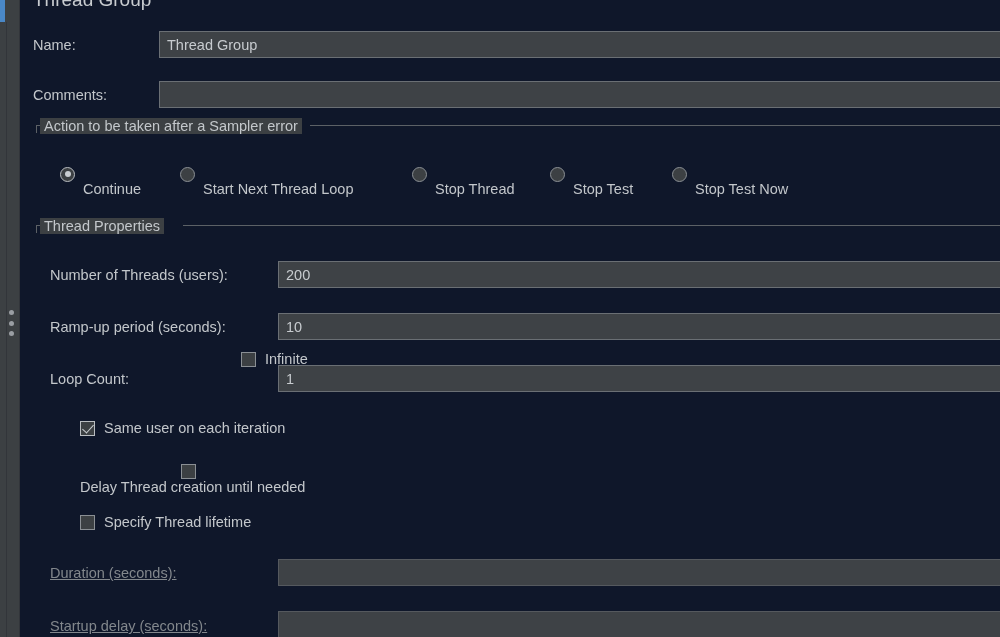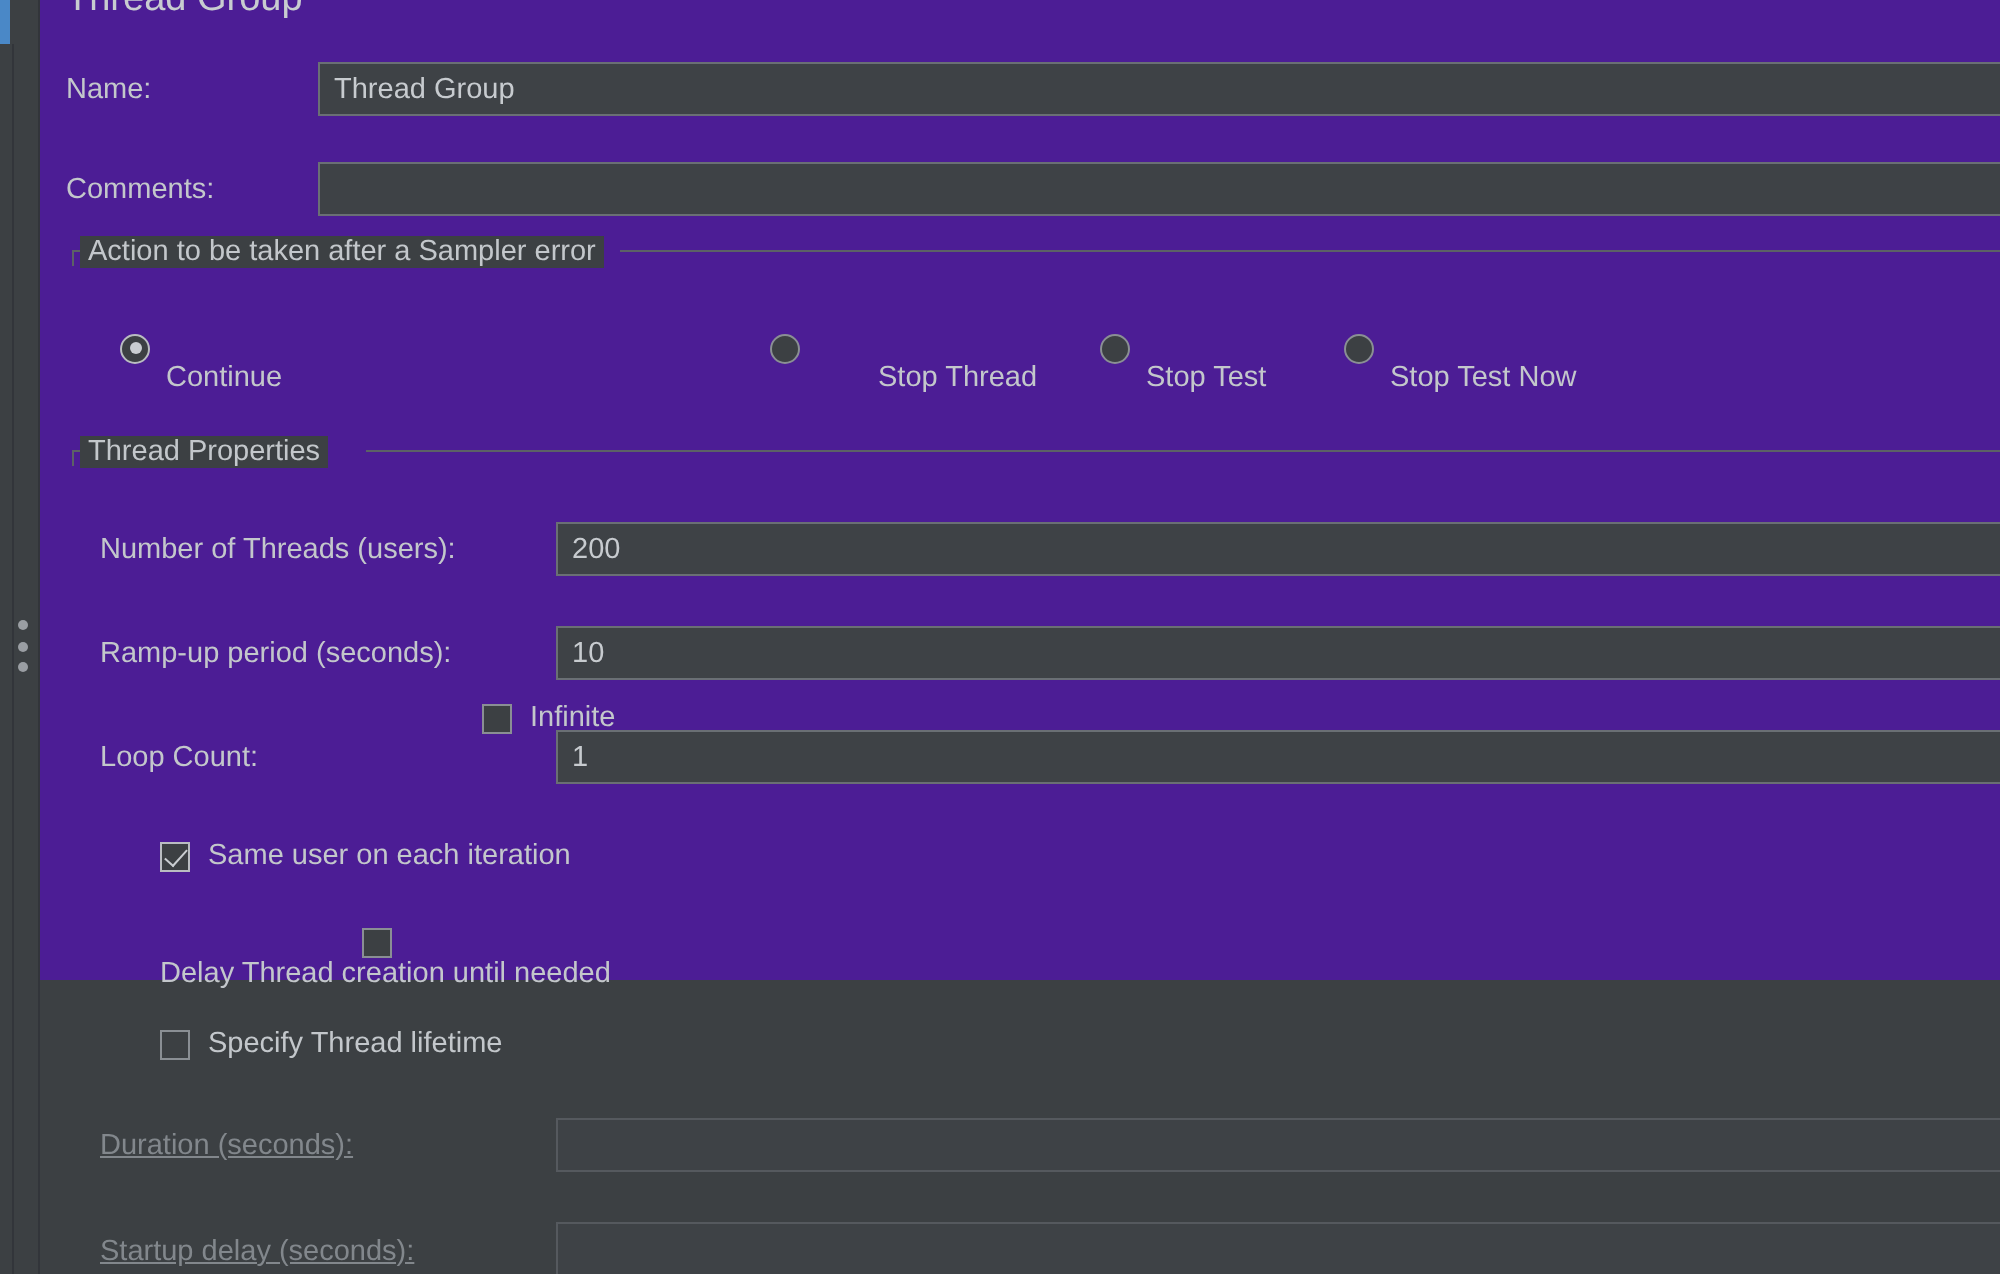--- a/index.html
+++ b/index.html
@@ -51,22 +51,22 @@
     display: block;
     width: 5px; height: 5px;
     border-radius: 50%;
     background: #9a9ea3;
   }
 
   
   #panel {
     position: absolute;
     left: 20px; top: 0;
-    width: 980px; height: 490px;
-    background: #4c1d95;
+    width: 980px; height: 637px;
+    background: #0f172a;
   }
 
   .panel-title {
     position: absolute;
     left: 13px; top: -11px;
     font-size: 19px;
     color: #c8ccd0;
     white-space: nowrap;
   }
 
@@ -214,22 +214,26 @@
   <div class="group-label" style="left:20px; top:118px;">Action to be taken after a Sampler error</div>
   <div class="group-tick" style="left:16px; top:125px; height:8px;"></div>
   <div class="group-line" style="left:16px; top:125px; width:6px;"></div>
   <div class="group-line" style="left:290px; top:125px; width:700px;"></div>
 
   <div class="radio-item" style="left:40px; top:163px;">
     <span class="radio on"></span>
     <span class="radio-label">Continue</span>
   </div>
 
-
-  <div class="radio-item" style="left:365px; top:163px;gap:31px;">
+  <div class="radio-item" style="left:160px; top:163px;">
+    <span class="radio off"></span>
+    <span class="radio-label">Start Next Thread Loop</span>
+  </div>
+
+  <div class="radio-item" style="left:392px; top:163px;">
     <span class="radio off"></span>
     <span class="radio-label">Stop Thread</span>
   </div>
 
   <div class="radio-item" style="left:530px; top:163px;">
     <span class="radio off"></span>
     <span class="radio-label">Stop Test</span>
   </div>
 
   <div class="radio-item" style="left:652px; top:163px;">

